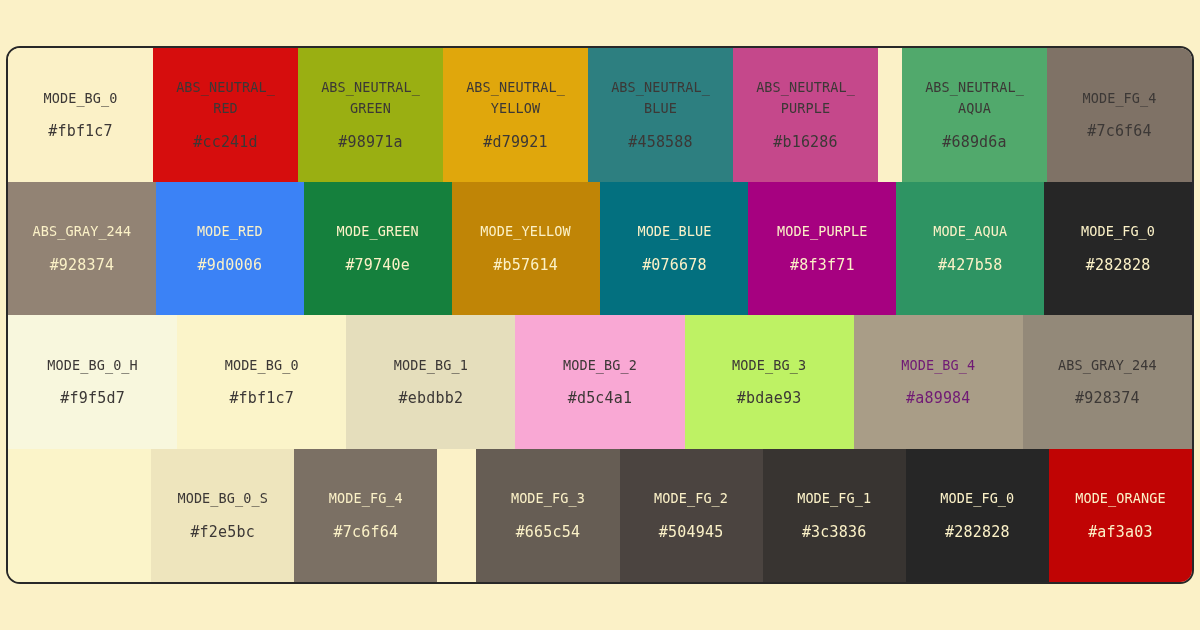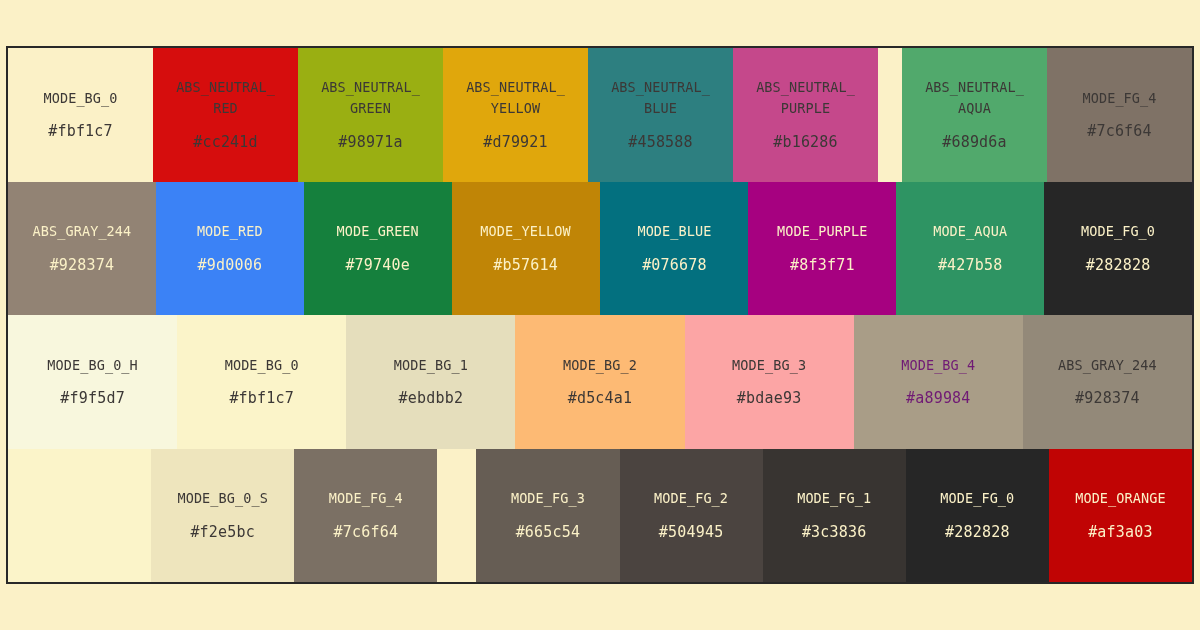--- a/index.html
+++ b/index.html
@@ -20,21 +20,21 @@
     position: relative;
     box-sizing: border-box;
     display: flex;
     align-items: center;
     justify-content: center;
   }
   .palette-table {
     width: 1188px;
     height: 538px;
     border: 2px solid #282828;
-    border-radius: 0;
+    border-radius: 14px;
     box-sizing: border-box;
     display: flex;
     flex-direction: column;
     overflow: hidden;
     background: #fbf1c7;
   }
   .palette-row {
     display: flex;
     flex: 1 1 0;
     min-height: 0;
@@ -146,25 +146,25 @@
           <div class="swatch-hex">#f9f5d7</div>
         </div>
         <div class="swatch" style="background: rgb(251, 244, 201); color: rgb(60, 56, 54);">
           <div class="swatch-name">MODE_BG_0</div>
           <div class="swatch-hex">#fbf1c7</div>
         </div>
         <div class="swatch" style="background: rgb(229, 222, 188); color: rgb(60, 56, 54);">
           <div class="swatch-name">MODE_BG_1</div>
           <div class="swatch-hex">#ebdbb2</div>
         </div>
-        <div class="swatch" style="background: #fdba74; color: rgb(60, 56, 54);">
+        <div class="swatch" style="background: #f9a8d4; color: rgb(60, 56, 54);">
           <div class="swatch-name">MODE_BG_2</div>
           <div class="swatch-hex">#d5c4a1</div>
         </div>
-        <div class="swatch" style="background: #fca5a5; color: rgb(60, 56, 54);">
+        <div class="swatch" style="background: #bef264; color: rgb(60, 56, 54);">
           <div class="swatch-name">MODE_BG_3</div>
           <div class="swatch-hex">#bdae93</div>
         </div>
         <div class="swatch" style="background: rgb(169, 157, 135); color: #701a75;">
           <div class="swatch-name">MODE_BG_4</div>
           <div class="swatch-hex">#a89984</div>
         </div>
         <div class="swatch" style="background: rgb(147, 137, 121); color: rgb(60, 56, 54);">
           <div class="swatch-name">ABS_GRAY_244</div>
           <div class="swatch-hex">#928374</div>

